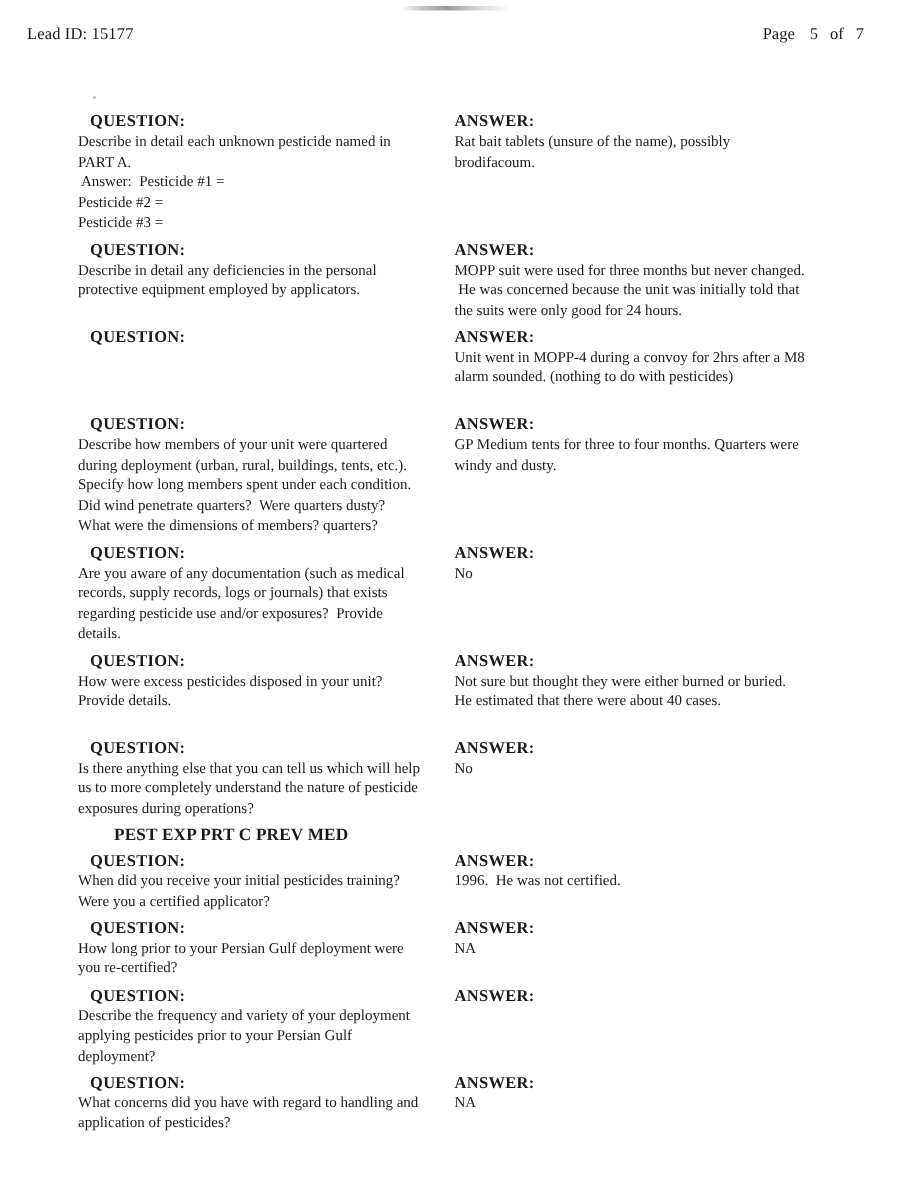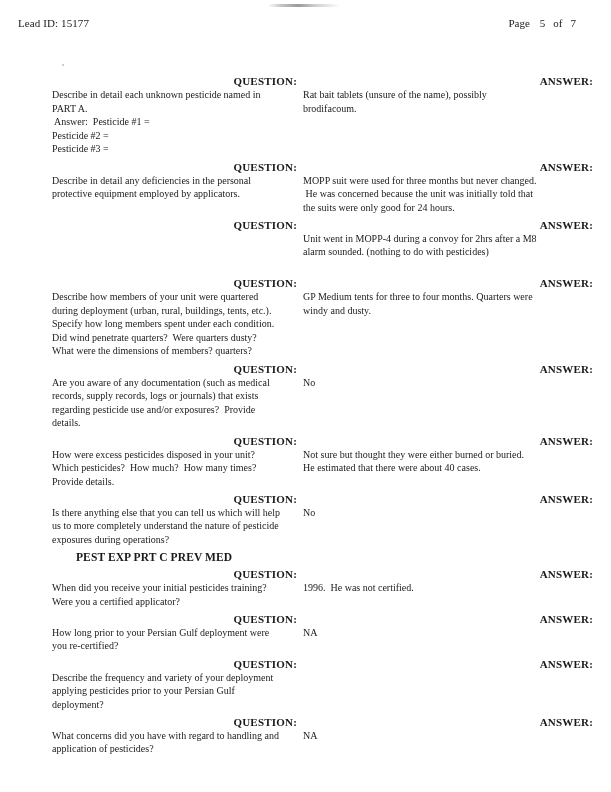--- a/index.html
+++ b/index.html
@@ -89,21 +89,20 @@
   .col-a {
     position: absolute;
     left: 303px;
     width: 290px;
   }
   .lbl-head {
     font-weight: bold;
     font-size: 11px;
     line-height: 14px;
     letter-spacing: .2px;
-    text-align: right;
   }
   .q-indent { margin-left: 8px; }
   .body-text {
     font-size: 10px;
     line-height: 13.6px;
   }
   .body-text .ln { display: block; white-space: pre; }
 
   .section-head {
     position: absolute;
@@ -213,21 +212,20 @@
           <div class="body-text">
             <span class="ln">No</span>
           </div>
         </div>
       </div>
       <div class="qa-row">
         <div class="col-q" style="top: 359.5px;">
           <div class="lbl-head q-indent">QUESTION:</div>
           <div class="body-text">
             <span class="ln">How were excess pesticides disposed in your unit?</span>
-            <span class="ln">Which pesticides?  How much?  How many times?</span>
             <span class="ln">Provide details.</span>
           </div>
         </div>
         <div class="col-a" style="top: 359.5px;">
           <div class="lbl-head">ANSWER:</div>
           <div class="body-text">
             <span class="ln">Not sure but thought they were either burned or buried.</span>
             <span class="ln">He estimated that there were about 40 cases.</span>
           </div>
         </div>

